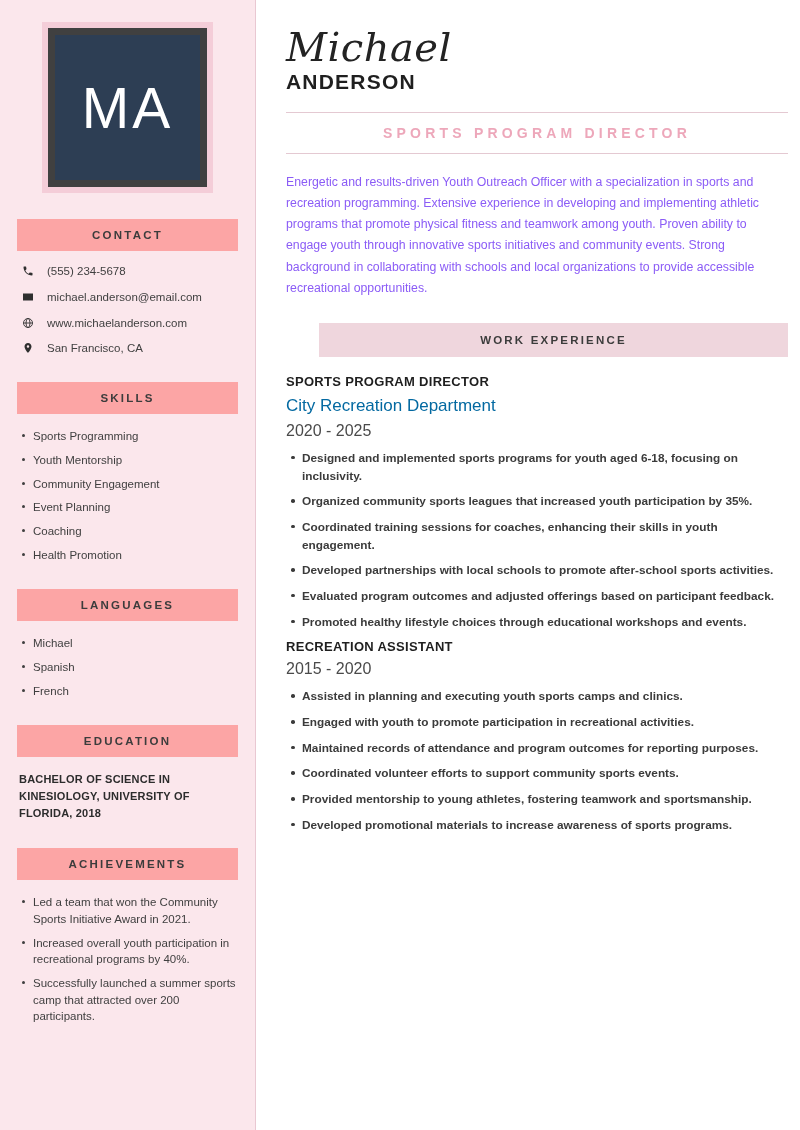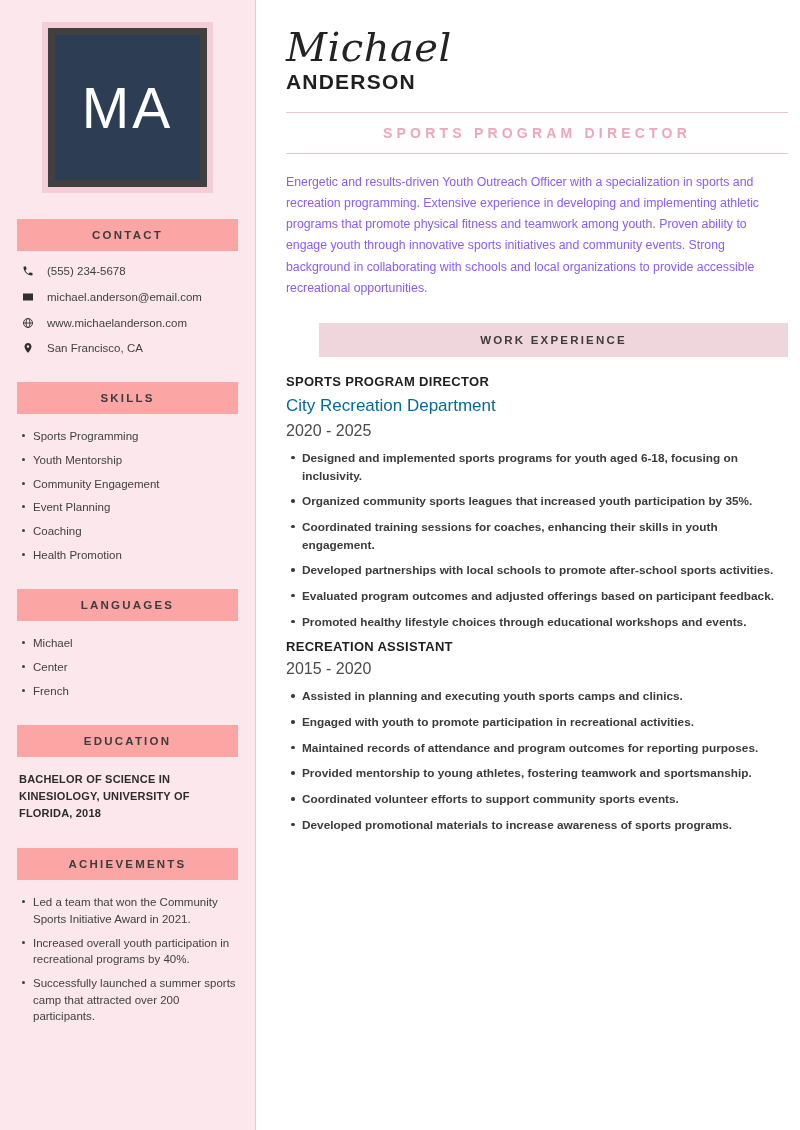--- a/index.html
+++ b/index.html
@@ -271,21 +271,21 @@
       <li>Youth Mentorship</li>
       <li>Community Engagement</li>
       <li>Event Planning</li>
       <li>Coaching</li>
       <li>Health Promotion</li>
     </ul>
 
     <div class="side-heading">LANGUAGES</div>
     <ul class="bullets">
       <li>Michael</li>
-      <li>Center</li>
+      <li>Spanish</li>
       <li>French</li>
     </ul>
 
     <div class="side-heading">EDUCATION</div>
     <div class="edu-text">BACHELOR OF SCIENCE IN KINESIOLOGY, UNIVERSITY OF FLORIDA, 2018</div>
 
     <div class="side-heading">ACHIEVEMENTS</div>
     <ul class="bullets">
       <li>Led a team that won the Community Sports Initiative Award in 2021.</li>
       <li>Increased overall youth participation in recreational programs by 40%.</li>
@@ -323,20 +323,20 @@
       </ul>
     </div>
 
     <div class="job-block">
       <div class="job-title">RECREATION ASSISTANT</div>
       <div class="job-dates">2015 - 2020</div>
       <ul class="job-bullets">
         <li>Assisted in planning and executing youth sports camps and clinics.</li>
         <li>Engaged with youth to promote participation in recreational activities.</li>
         <li>Maintained records of attendance and program outcomes for reporting purposes.</li>
+        <li>Coordinated volunteer efforts to support community sports events.</li>
         <li>Provided mentorship to young athletes, fostering teamwork and sportsmanship.</li>
-        <li>Coordinated volunteer efforts to support community sports events.</li>
         <li>Developed promotional materials to increase awareness of sports programs.</li>
       </ul>
     </div>
 
   </main>
 </div>
 
 </body></html>

